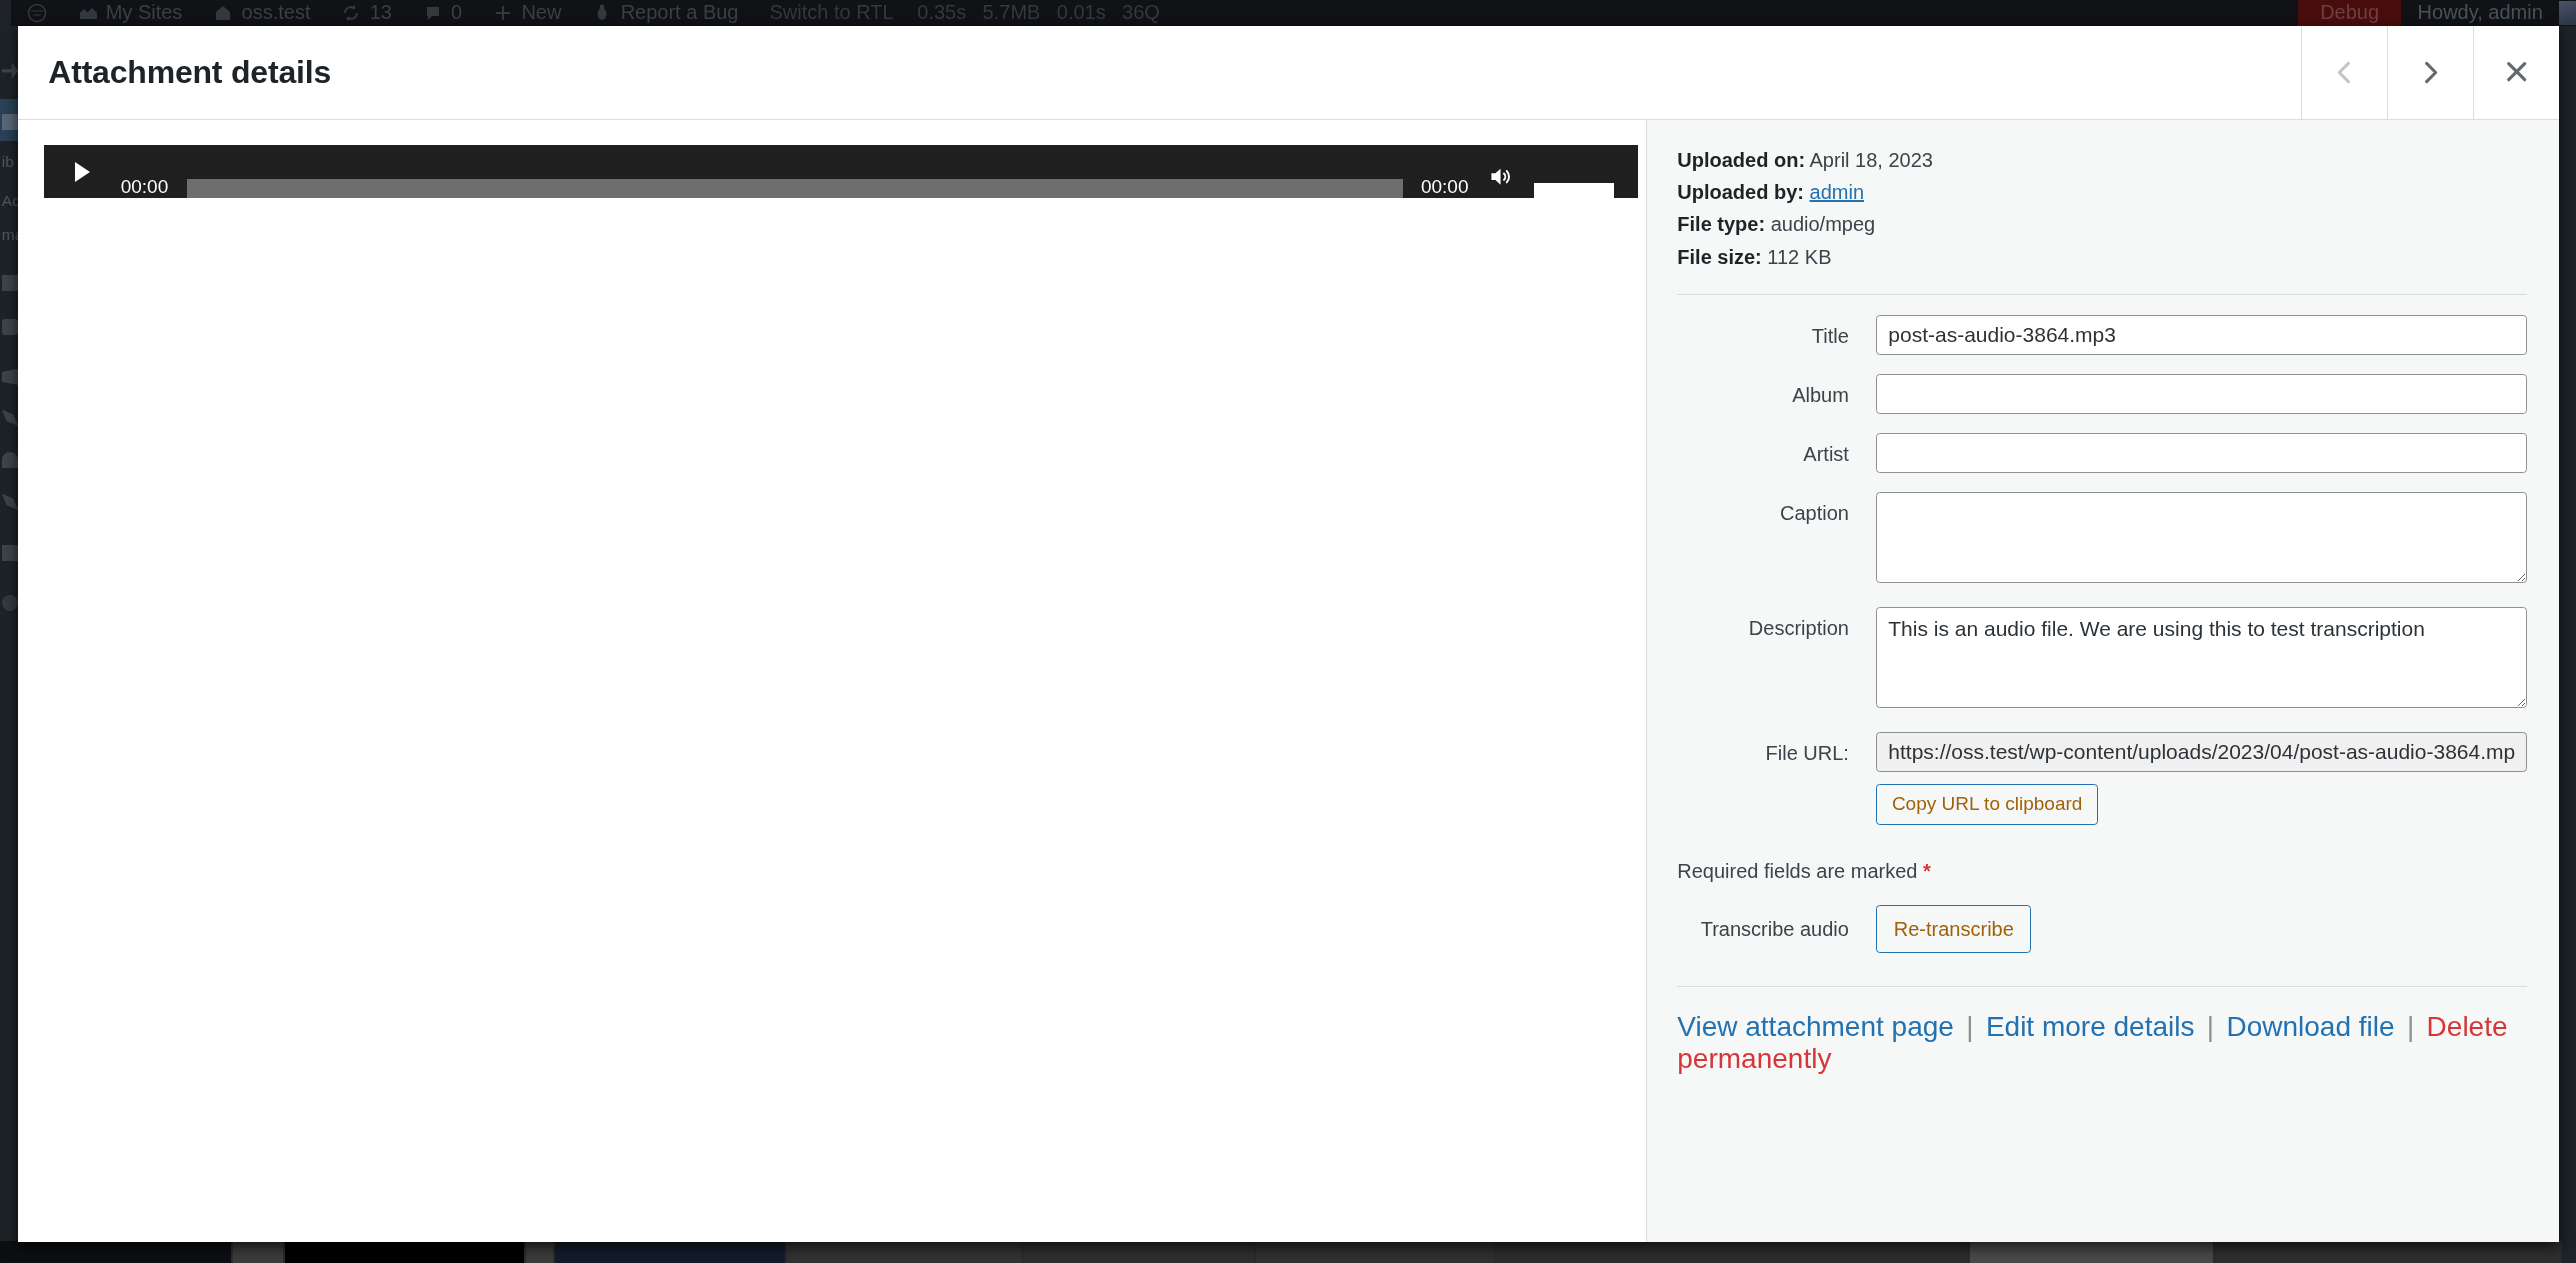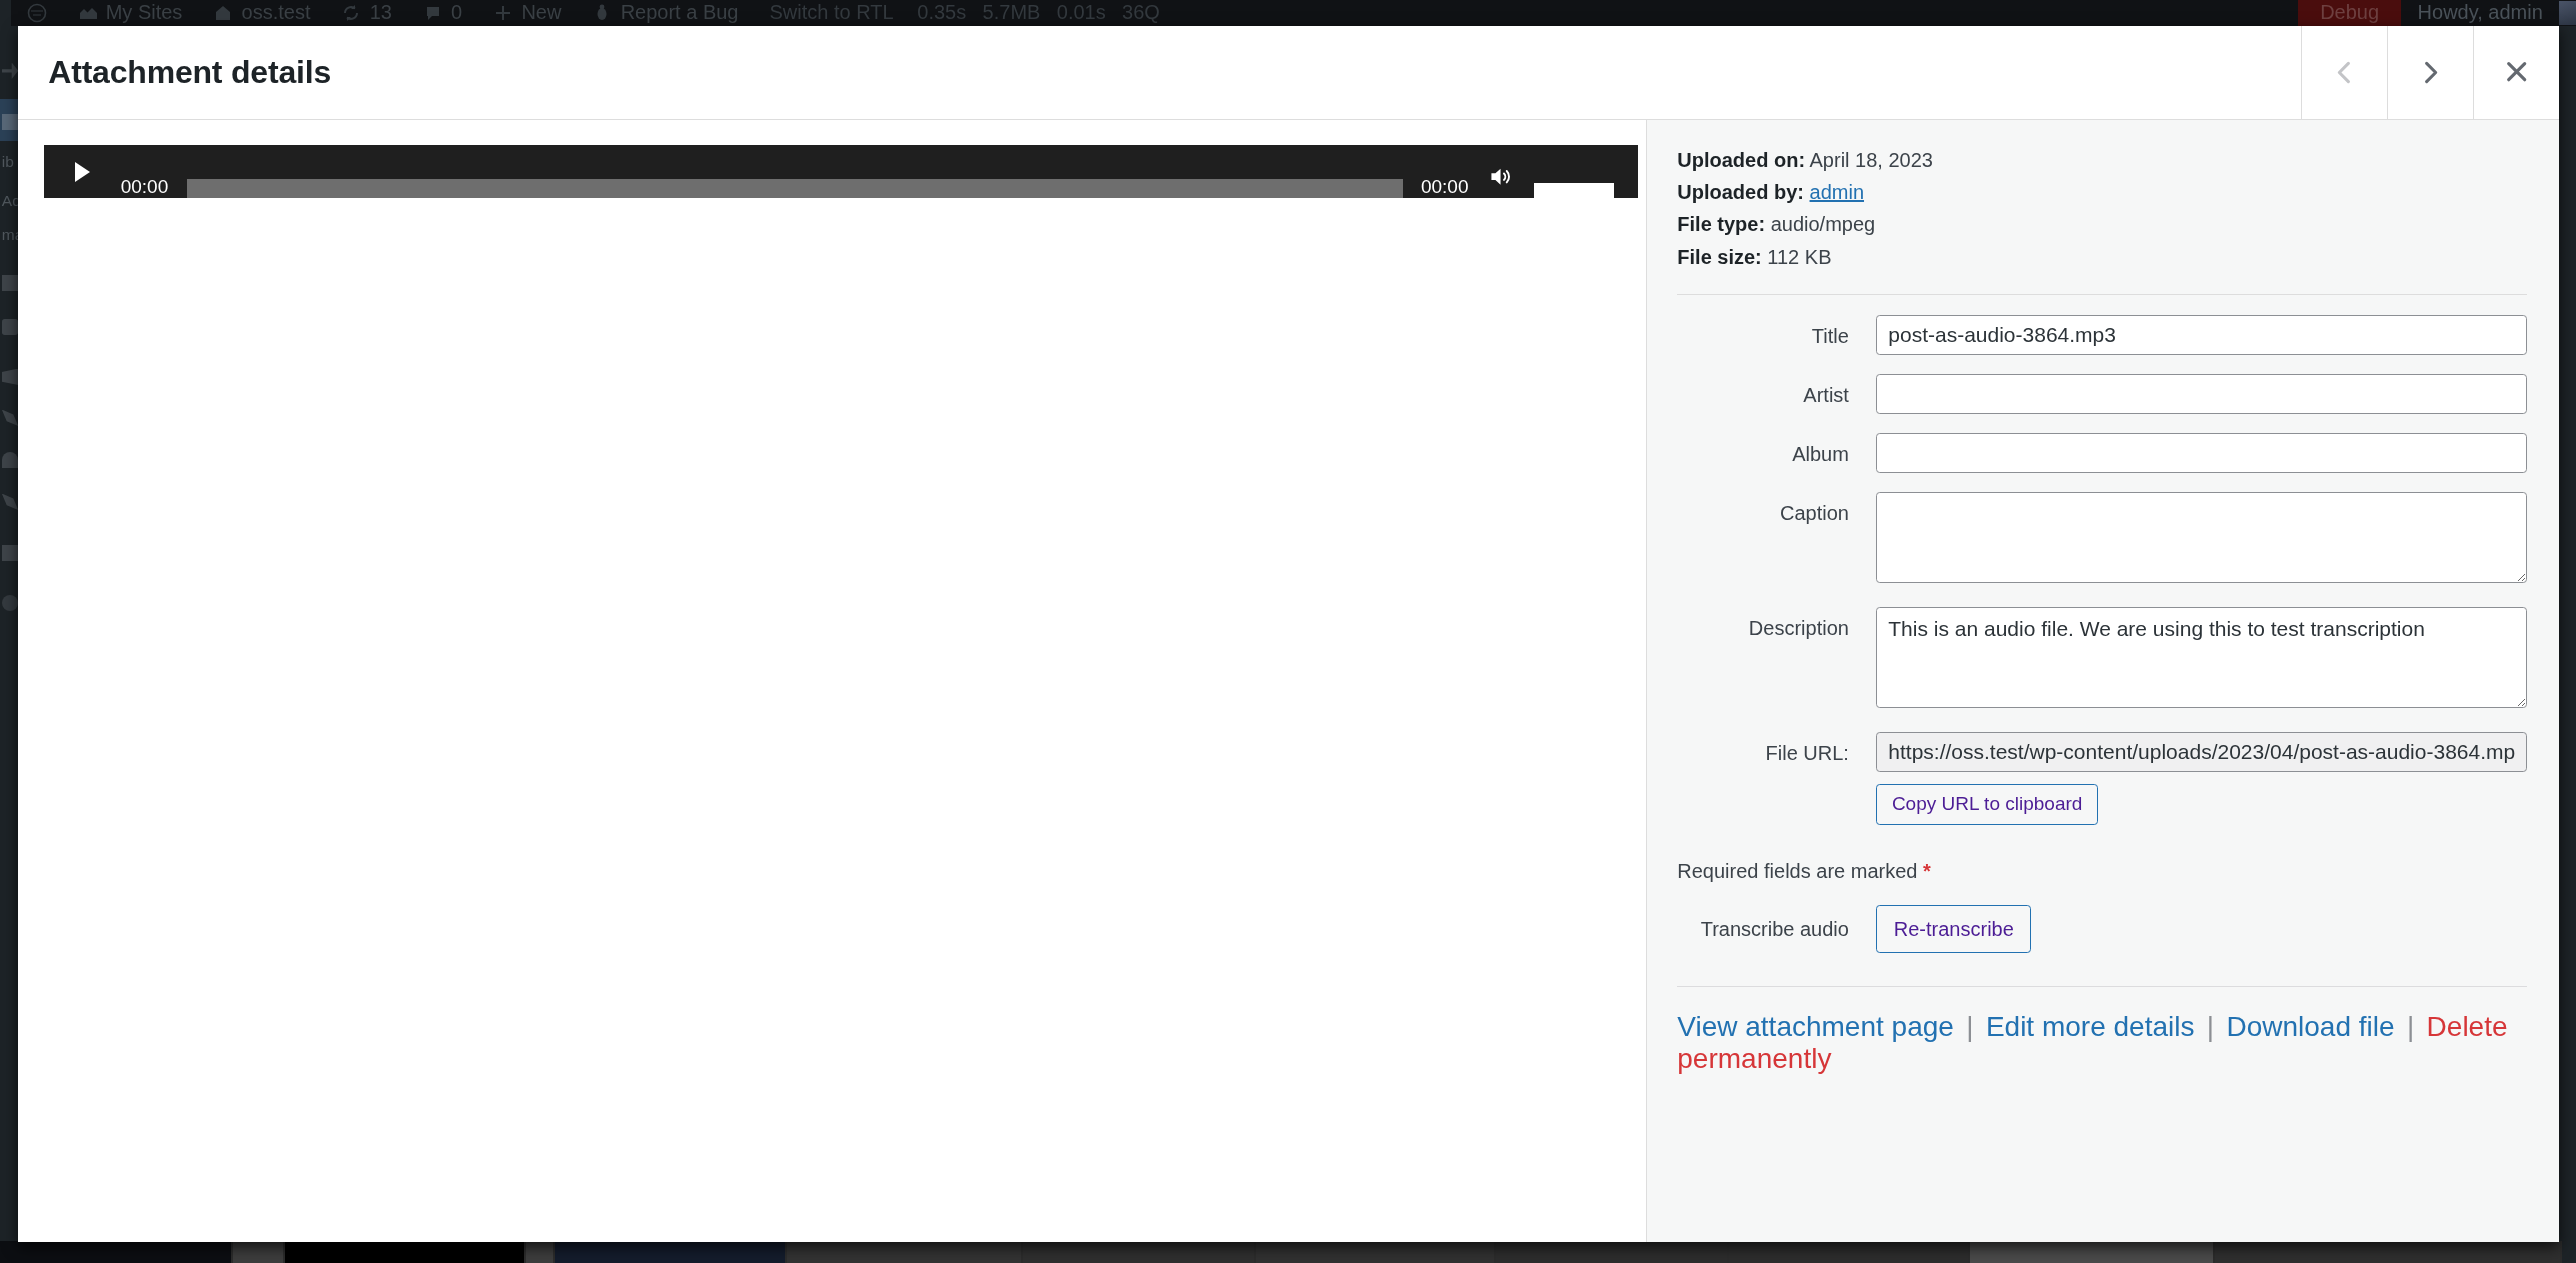--- a/index.html
+++ b/index.html
@@ -113,21 +113,21 @@
     background: #fff; font-size: 21px; color: #2c3338;
     padding: 7.3px 11px; font-family: "Liberation Sans", sans-serif;
     outline: none;
   }
   input.txt { height: 40px; line-height: 24px; }
   textarea.txt { resize: vertical; line-height: 1.38; }
   #caption-input { height: 91px; }
   #description-input { height: 101px; }
   #fileurl-input { background: #f0f0f1; color: #2c3338; }
   .btn-secondary {
-    background: #f6f7f7; border: 0.9px solid #2271b1; color: #4c1d95;
+    background: #f6f7f7; border: 0.9px solid #2271b1; color: #a16207;
     border-radius: 3.7px; font-size: 19px; padding: 7.3px 14.6px;
     font-family: "Liberation Sans", sans-serif; cursor: pointer; line-height: 1.3;
   }
   #copy-url-row { margin-top: 12px; }
   #required-note { margin-top: 35px; font-size: 20px; color: #3c434a; }
   #required-note .req { color: #d63638; font-weight: 700; }
   #transcribe-row { display: flex; align-items: center; margin-top: 22px; }
   #transcribe-label {
     flex: 0 0 199px; text-align: right; padding-right: 27.4px; font-size: 20px; color: #3c434a;
   }
@@ -323,30 +323,30 @@
         <div id="meta-divider"></div>
 
         <div class="field-row first">
           <label class="field-label">Title</label>
           <div class="field-ctrl">
             <input class="txt" id="title-input" type="text" value="post-as-audio-3864.mp3" style="">
           </div>
         </div>
 
         <div class="field-row">
+          <label class="field-label">Album</label>
+          <div class="field-ctrl">
+            <input class="txt" id="album-input" type="text" value="" style="">
+          </div>
+        </div>
+
+        <div class="field-row">
           <label class="field-label">Artist</label>
           <div class="field-ctrl">
             <input class="txt" id="artist-input" type="text" value="" style="">
-          </div>
-        </div>
-
-        <div class="field-row">
-          <label class="field-label">Album</label>
-          <div class="field-ctrl">
-            <input class="txt" id="album-input" type="text" value="" style="">
           </div>
         </div>
 
         <div class="field-row">
           <label class="field-label">Caption</label>
           <div class="field-ctrl">
             <textarea class="txt" id="caption-input" style=""></textarea>
           </div>
         </div>
 

